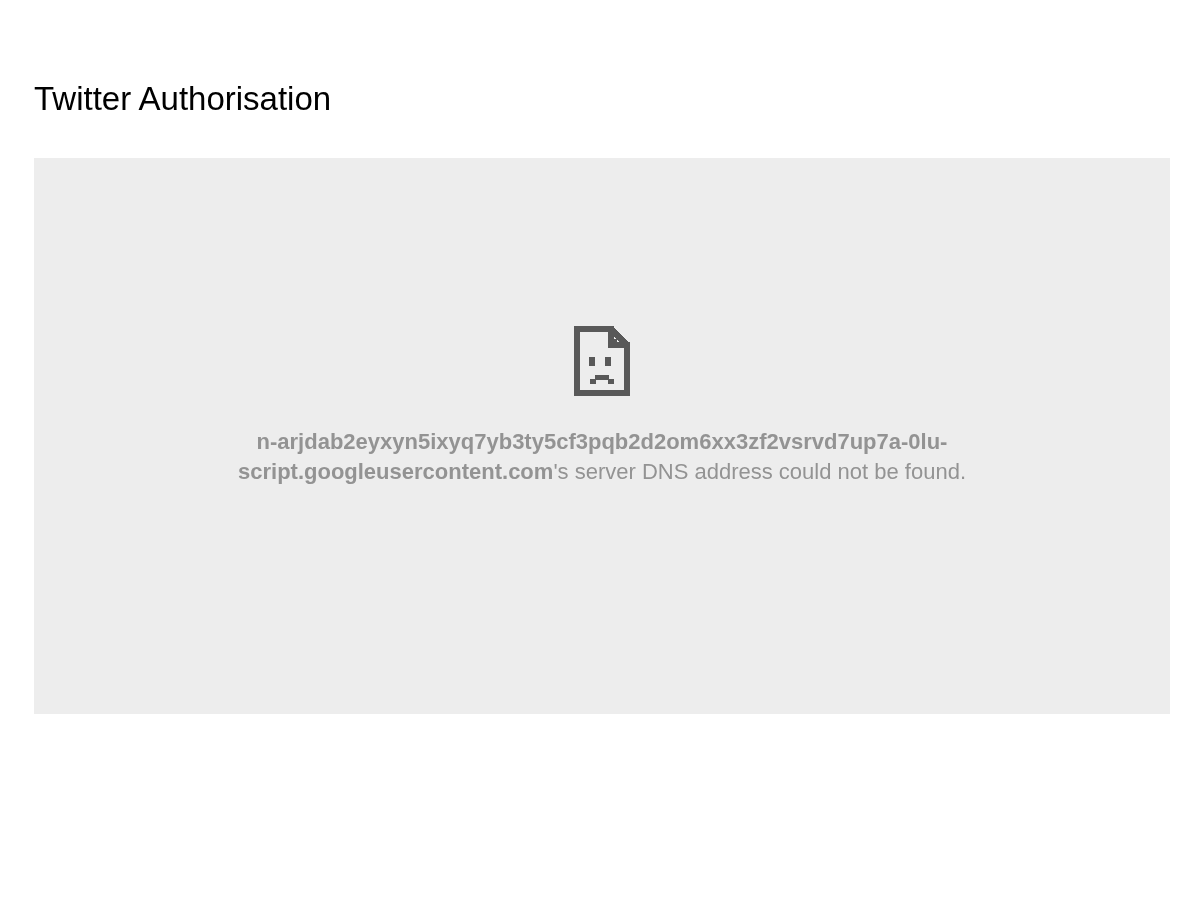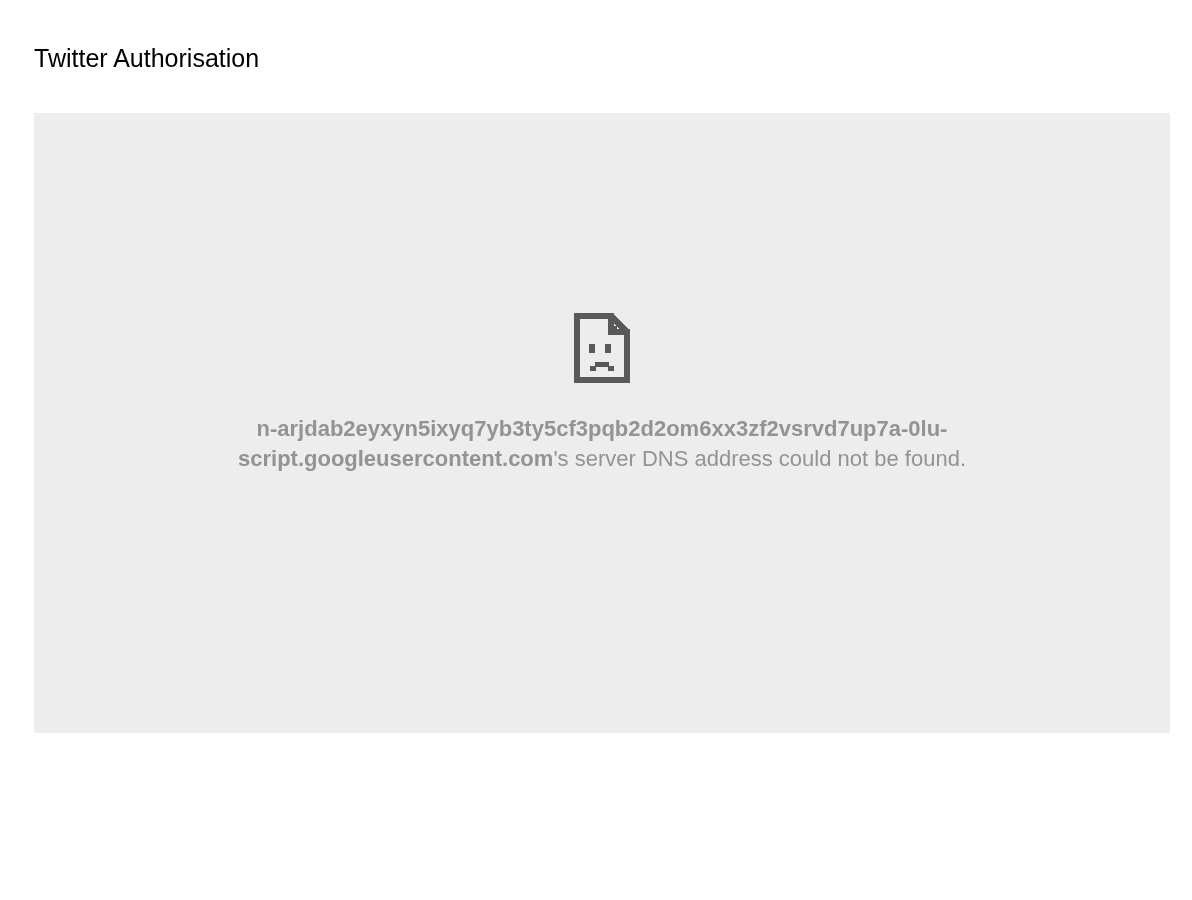--- a/index.html
+++ b/index.html
@@ -8,29 +8,30 @@
       box-sizing: border-box;
     }
     body {
       font-family: -apple-system, BlinkMacSystemFont, "Segoe UI", Helvetica, Arial, sans-serif;
       background: #ffffff;
       width: 1192px;
       height: 900px;
       padding: 0;
     }
     .page-title {
-      font-size: 25px;
+      font-size: 33px;
       font-weight: 400;
       color: #000000;
       padding: 44px 0 0 34px;
+      margin-top: 36px;
     }
     .error-container {
       background: #ededed;
       margin: 40px 22px 0 34px;
-      height: 620px;
+      height: 556px;
       display: flex;
       flex-direction: column;
       align-items: center;
       justify-content: center;
     }
     .error-icon {
       margin-bottom: 30px;
       margin-top: -60px;
     }
     .error-icon svg {

